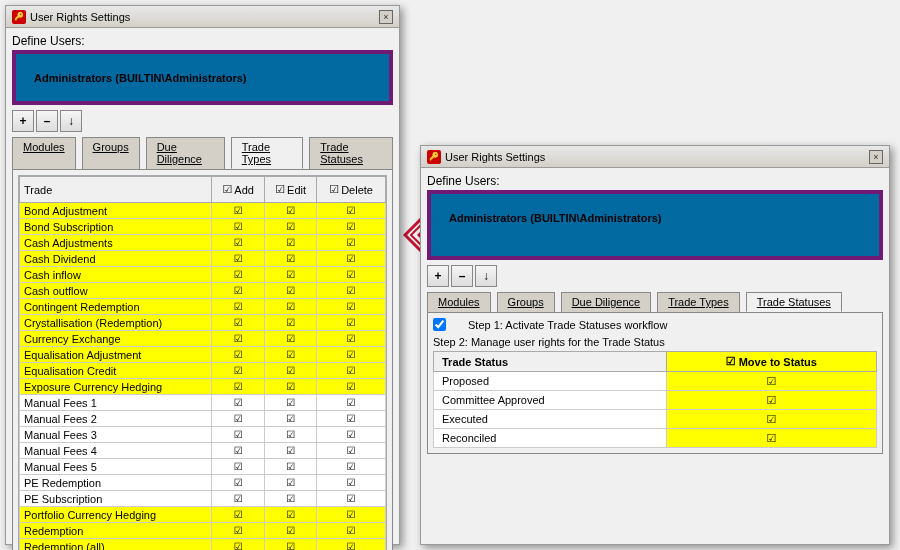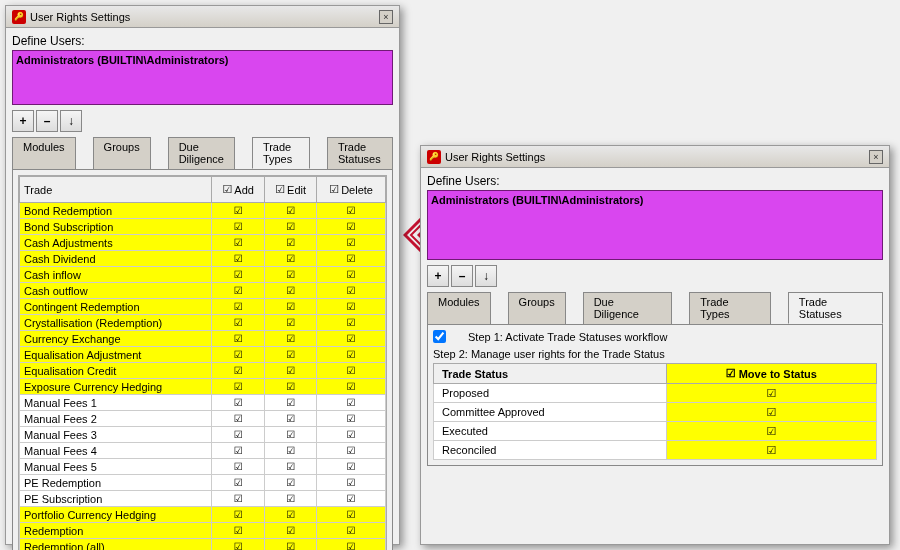--- a/index.html
+++ b/index.html
@@ -128,24 +128,24 @@
       padding: 6px;
     }
 
     .define-users-label {
       font-size: 12px;
       color: #000;
       margin-bottom: 2px;
     }
 
     .users-box {
-      background: #d946ef;
-      border: 1px solid #701a75;
+      background: #0369a1;
+      border: 4px solid #701a75;
       height: 55px;
-      padding: 3px;
+      padding: 18px;
       margin-bottom: 5px;
     }
 
     .users-box-bold {
       font-weight: bold;
       font-size: 11px;
     }
 
     
     .toolbar {
@@ -164,22 +164,23 @@
       display: flex;
       align-items: center;
       justify-content: center;
       font-size: 12px;
       font-weight: bold;
     }
 
     
     .tabs {
       display: flex;
-      gap: 17px;
+      gap: 6px;
       margin-bottom: 0;
+      text-decoration: underline;
     }
 
     .tab {
       padding: 3px 10px;
       background: #d4d0c8;
       border: 1px solid #888;
       border-bottom: none;
       cursor: pointer;
       font-size: 11px;
       color: #000;
@@ -384,21 +385,21 @@
               <th>
                   <div class="header-check">
                     <span>☑</span>
                     <span>Delete</span>
                   </div>
                 </th>
             </tr>
           </thead>
           <tbody id="trade-tbody">
           <tr class="highlighted">
-    <td>Bond Redemption</td>
+    <td>Bond Adjustment</td>
     <td class="checkbox-cell">☑</td>
     <td class="checkbox-cell">☑</td>
     <td class="checkbox-cell">☑</td>
   </tr>
               <tr class="highlighted">
     <td>Bond Subscription</td>
     <td class="checkbox-cell">☑</td>
     <td class="checkbox-cell">☑</td>
     <td class="checkbox-cell">☑</td>
   </tr>

